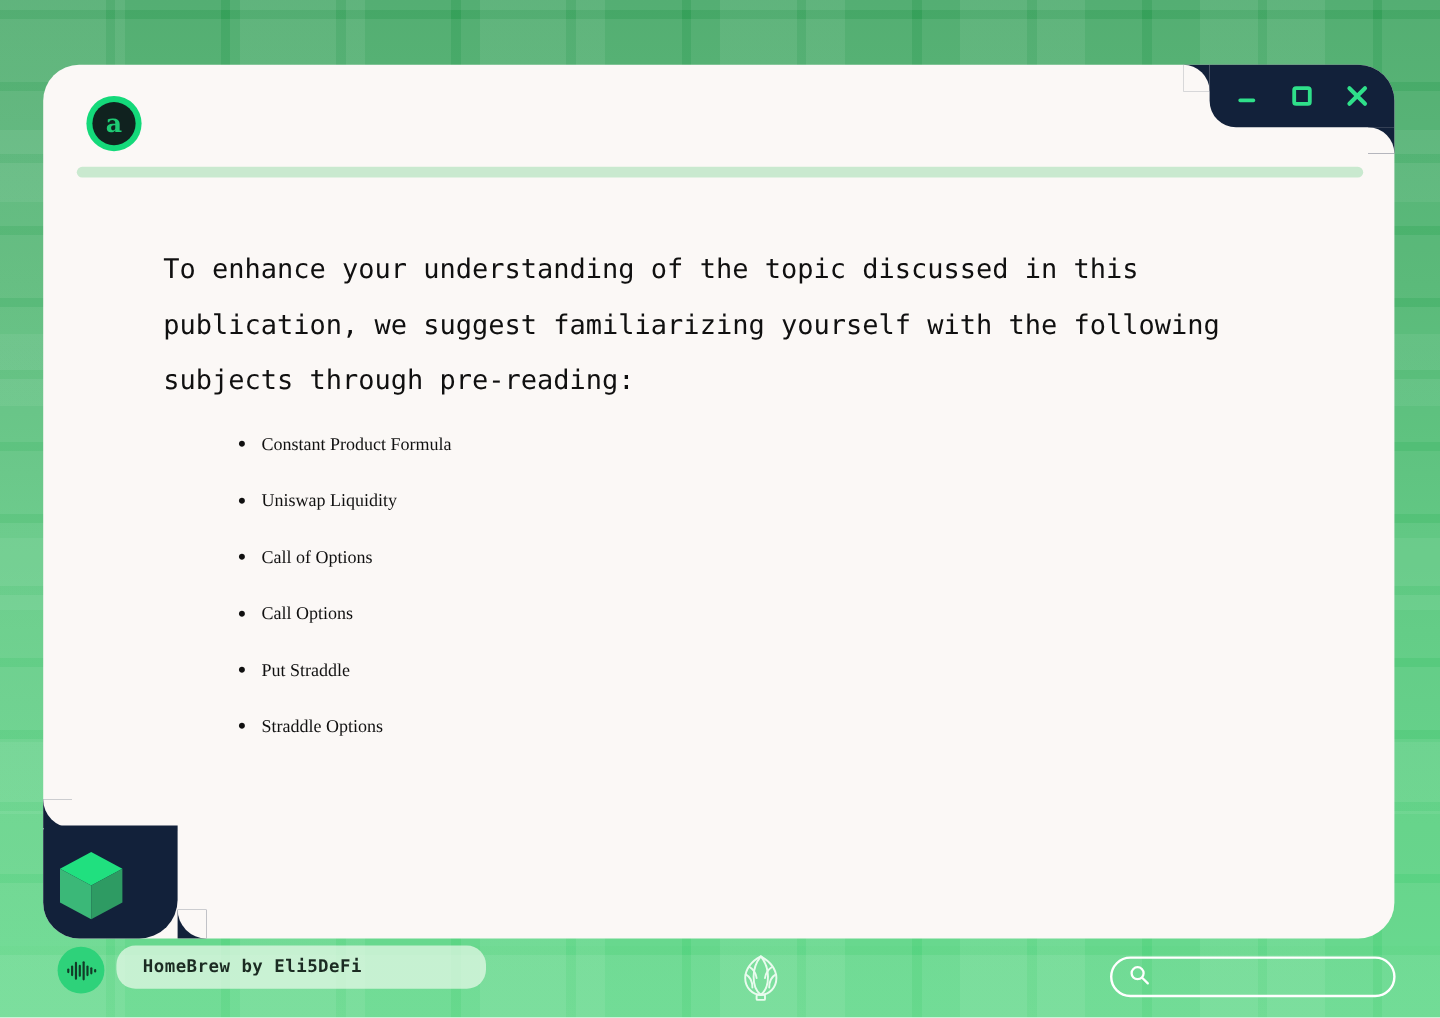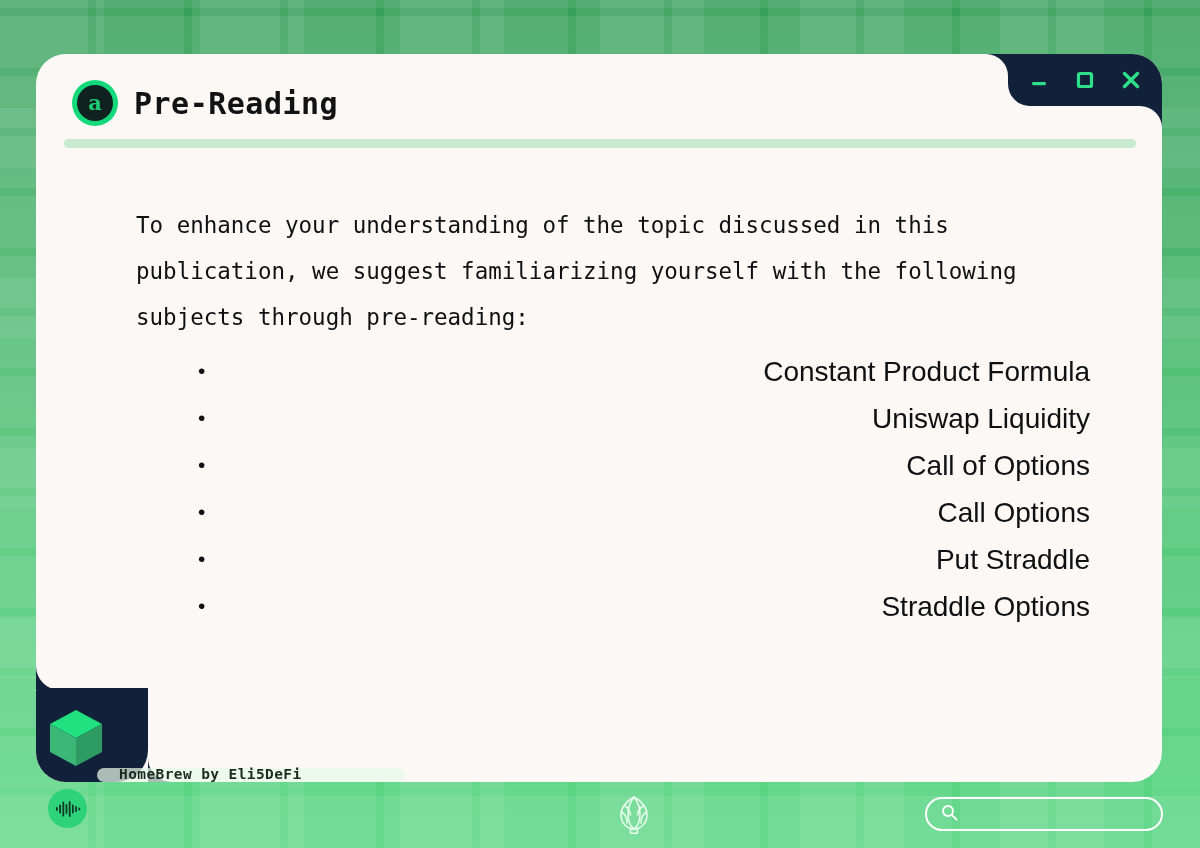--- a/index.html
+++ b/index.html
@@ -119,26 +119,25 @@
     color: #101010;
     letter-spacing: 0px;
     max-width: 945px;
   }
   #bullets {
     margin-top: 8px;
     list-style: none;
   }
   #bullets li {
     position: relative;
-    font-family: Liberation Sans, sans-serif;
-    font-size: 28px;
+    font-family: Liberation Serif, serif;
+    font-size: 15px;
     line-height: 47px;
     color: #101010;
     padding-left: 82px;
-    text-align: right;
   }
   #bullets li::before {
     content: "\2022";
     position: absolute;
     left: 62px;
     top: -1px;
     font-size: 21px;
     color: #101010;
   }
 
@@ -248,27 +247,27 @@
     position: absolute;
     left: 48px; top: 789px;
     width: 39px; height: 39px;
     border-radius: 50%;
     background: #2ed27a;
     display: flex; align-items: center; justify-content: center;
     z-index: 13;
   }
   #brand-pill {
     position: absolute;
-    left: 97px; top: 768px;
-    height: 14px;
+    left: 97px; top: 788px;
+    height: 36px;
     padding: 0 18px 0 22px;
     min-width: 308px;
     border-radius: 16px;
     background: rgba(232,250,233,0.72);
-    display: flex; align-items: flex-end;
+    display: flex; align-items: center;
     z-index: 13;
   }
   #brand-text {
     font-family: "DejaVu Sans Mono", monospace;
     font-size: 14.5px;
     font-weight: 700;
     color: #1b2b22;
     letter-spacing: 0.4px;
     white-space: nowrap;
   }
@@ -307,21 +306,20 @@
 
   <div id="pattern"></div>
   <div id="pattern2"></div>
 
   <div id="card">
 
     <div id="title-row">
       <div id="logo-badge">
         <div id="logo-inner">a</div>
       </div>
-      <div id="page-title">Pre-Reading</div>
     </div>
 
     <div id="divider"></div>
 
     <div id="content">
       <p id="intro">To enhance your understanding of the topic discussed in this publication, we suggest familiarizing yourself with the following subjects through pre-reading:</p>
       <ul id="bullets">
         <li>Constant Product Formula</li>
         <li>Uniswap Liquidity</li>
         <li>Call of Options</li>

